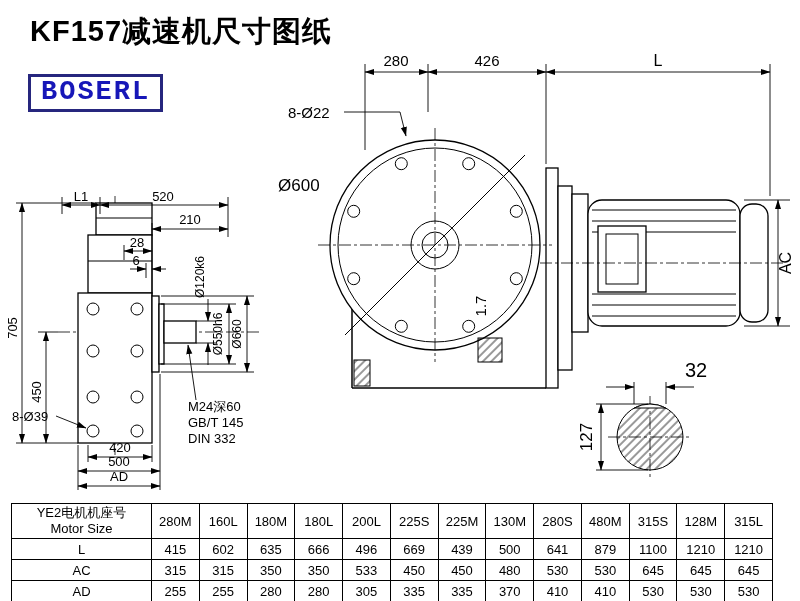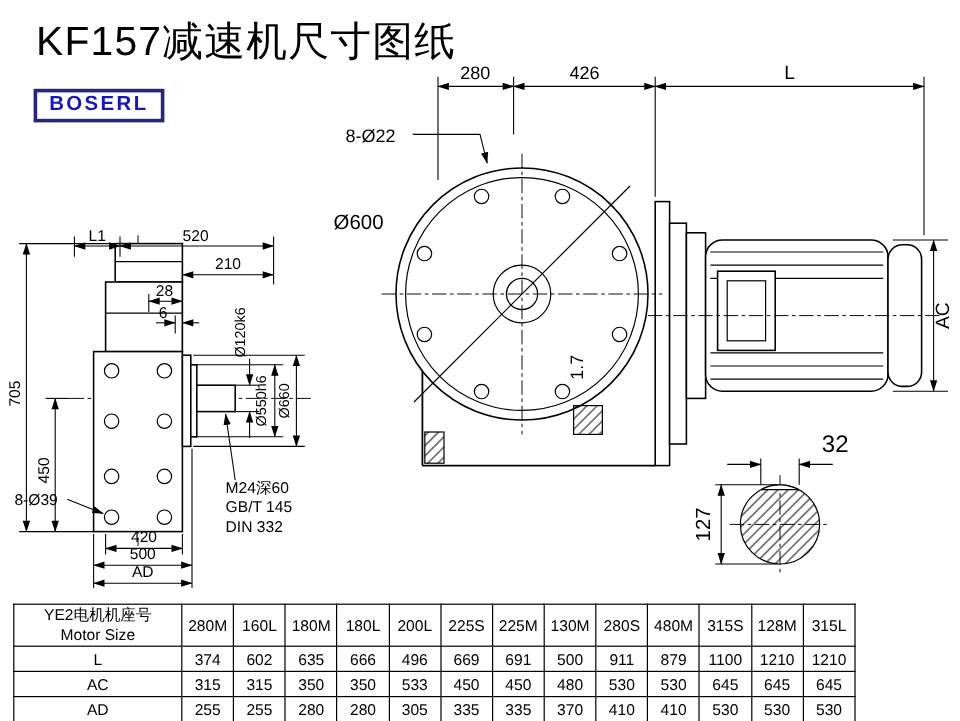--- a/index.html
+++ b/index.html
@@ -1,32 +1,32 @@
 <!DOCTYPE html>
 <html><head>
 <meta charset="utf-8">
 <style>
   * { margin:0; padding:0; box-sizing:border-box; }
   html,body { width:800px; height:601px; background:#fff; }
   body { font-family:"Liberation Sans", sans-serif; color:#000; }
   .page { position:relative; width:800px; height:601px; background:#fff; overflow:hidden; }
-  .title { position:absolute; left:30px; top:12px; font-size:34px; font-weight:normal; letter-spacing:1px; }
+  .title { position:absolute; left:30px; top:12px; font-size:29px; font-weight:bold; letter-spacing:1px; }
   .brand-box { position:absolute; left:28px; top:74px; border:3px solid #26267e; padding:0 10px 2px 10px; background:#fff; }
-  .brand-text { font-family:Liberation Sans, sans-serif; font-size:17px; font-weight:bold; color:#1717b8; letter-spacing:2px; }
+  .brand-text { font-family:Liberation Mono, monospace; font-size:27px; font-weight:bold; color:#1717b8; letter-spacing:2px; }
   svg.drawing { position:absolute; left:0; top:0; }
   svg text { fill:#000; font-family:"Liberation Sans", sans-serif; }
   .mid { text-anchor:middle; }
   .t12{font-size:12px}.t13{font-size:13px}.t15{font-size:15px}.t16{font-size:16px}.t17{font-size:17px}.t20{font-size:20px}
   .ol  { stroke:#000; stroke-width:1.5; fill:none; }
   .olw { stroke:#000; stroke-width:1.3; fill:#fff; }
   .ol2 { stroke:#000; stroke-width:1; fill:none; }
   .dim { stroke:#000; stroke-width:0.9; fill:none; }
   .cl  { stroke:#000; stroke-width:0.8; stroke-dasharray:12 3 3 3; fill:none; }
   .hat { stroke:#000; stroke-width:1; fill:url(#hatch); }
-  table.size-table { position:absolute; left:11px; top:503px; width:702px; border-collapse:collapse; table-layout:fixed; text-align:center; }
+  table.size-table { position:absolute; left:11px; top:503px; width:762px; border-collapse:collapse; table-layout:fixed; text-align:center; }
   .size-table th, .size-table td { border:1px solid #000; font-weight:normal; font-size:13px; padding:0; height:21px; overflow:hidden; }
   .size-table tr.hdr th { height:35px; }
   .size-table .corner div { line-height:16px; }
 </style>
 </head>
 <body>
 
 <div class="page">
 
   <div class="title">KF157减速机尺寸图纸</div>
@@ -243,29 +243,29 @@
       <th>225M</th>
       <th>130M</th>
       <th>280S</th>
       <th>480M</th>
       <th>315S</th>
       <th>128M</th>
       <th>315L</th>
     </tr>
     <tr>
       <td>L</td>
-      <td>374</td>
+      <td>415</td>
       <td>602</td>
       <td>635</td>
       <td>666</td>
       <td>496</td>
       <td>669</td>
-      <td>691</td>
+      <td>439</td>
       <td>500</td>
-      <td>911</td>
+      <td>641</td>
       <td>879</td>
       <td>1100</td>
       <td>1210</td>
       <td>1210</td>
     </tr>
     <tr>
       <td>AC</td>
       <td>315</td>
       <td>315</td>
       <td>350</td>

